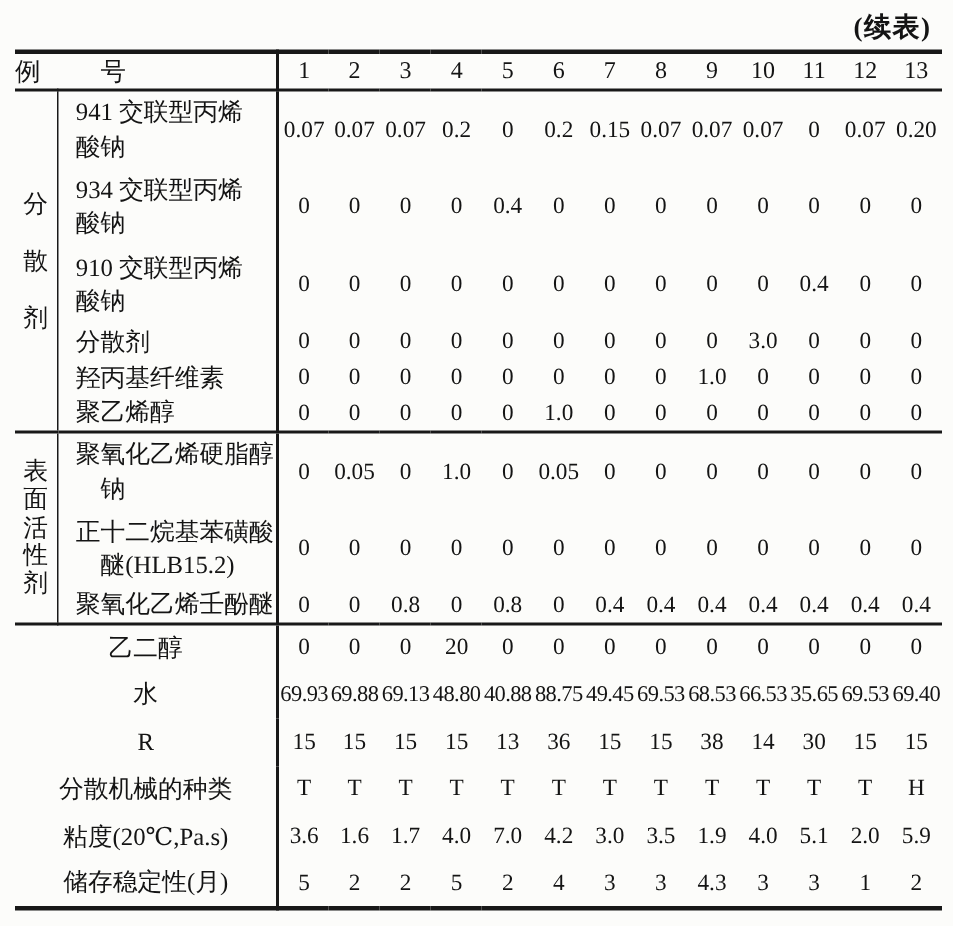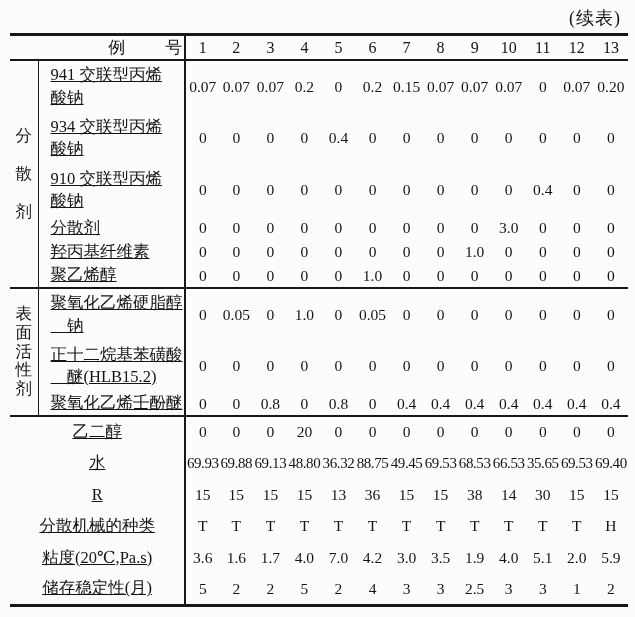--- a/index.html
+++ b/index.html
@@ -9,20 +9,21 @@
     font-family:"Liberation Serif","DejaVu Serif",serif;
     color:#141414;
     overflow:hidden;
     position:relative;
   }
   .continued{
     position:absolute;
     top:6px; right:14px;
     font-size:18px;
     letter-spacing:1px;
+    font-weight:bold;
   }
   .tbl-wrap{
     position:absolute;
     top:33px; left:10px;
   }
   table.example-table{
     border-collapse:collapse;
     table-layout:fixed;
     width:618px;
     border-top:3px solid #181818;
@@ -33,21 +34,21 @@
   col.col-data{width:34px;}
   th,td{
     padding:0;
     font-weight:normal;
     vertical-align:middle;
     white-space:nowrap;
   }
   thead tr{height:24px;}
   thead th{border-bottom:2px solid #181818;}
   th.h-label{
-    text-align:right;
+    text-align:left;
     font-size:17px;
     border-right:2px solid #181818;
     letter-spacing:2px;
   }
   th.h-num{
     text-align:center;
     font-size:16px;
   }
   td.group-cell{
     border-right:1.5px solid #181818;
@@ -74,21 +75,21 @@
     font-size:15.5px;
   }
   td.data-cell.tight{
     font-size:15px;
     letter-spacing:-0.4px;
   }
   tr.tall{height:52px;}
   tr.short{height:24px;}
   tr.roomy{height:31.5px;}
   tr.section-start td{border-top:2px solid #181818;}
-  .lbl-line{display:block;text-decoration:underline;}
+  .lbl-line{display:block;}
 </style>
 </head>
 <body>
 
 <div class="continued">(续表)</div>
 
 <div class="tbl-wrap">
   <table class="example-table">
       <colgroup>
         <col class="col-group">
@@ -324,21 +325,21 @@
           <td class="data-cell">0</td>
         </tr>
         <tr class="roomy">
           <td class="label-cell centered" colspan="2">
             <span class="lbl-line">水</span>
           </td>
           <td class="data-cell tight">69.93</td>
           <td class="data-cell tight">69.88</td>
           <td class="data-cell tight">69.13</td>
           <td class="data-cell tight">48.80</td>
-          <td class="data-cell tight">36.32</td>
+          <td class="data-cell tight">40.88</td>
           <td class="data-cell tight">88.75</td>
           <td class="data-cell tight">49.45</td>
           <td class="data-cell tight">69.53</td>
           <td class="data-cell tight">68.53</td>
           <td class="data-cell tight">66.53</td>
           <td class="data-cell tight">35.65</td>
           <td class="data-cell tight">69.53</td>
           <td class="data-cell tight">69.40</td>
         </tr>
         <tr class="roomy">
@@ -400,21 +401,21 @@
             <span class="lbl-line">储存稳定性(月)</span>
           </td>
           <td class="data-cell">5</td>
           <td class="data-cell">2</td>
           <td class="data-cell">2</td>
           <td class="data-cell">5</td>
           <td class="data-cell">2</td>
           <td class="data-cell">4</td>
           <td class="data-cell">3</td>
           <td class="data-cell">3</td>
-          <td class="data-cell">2.5</td>
+          <td class="data-cell">4.3</td>
           <td class="data-cell">3</td>
           <td class="data-cell">3</td>
           <td class="data-cell">1</td>
           <td class="data-cell">2</td>
         </tr>
       </tbody>
     </table>
 </div>
 
 </body></html>

